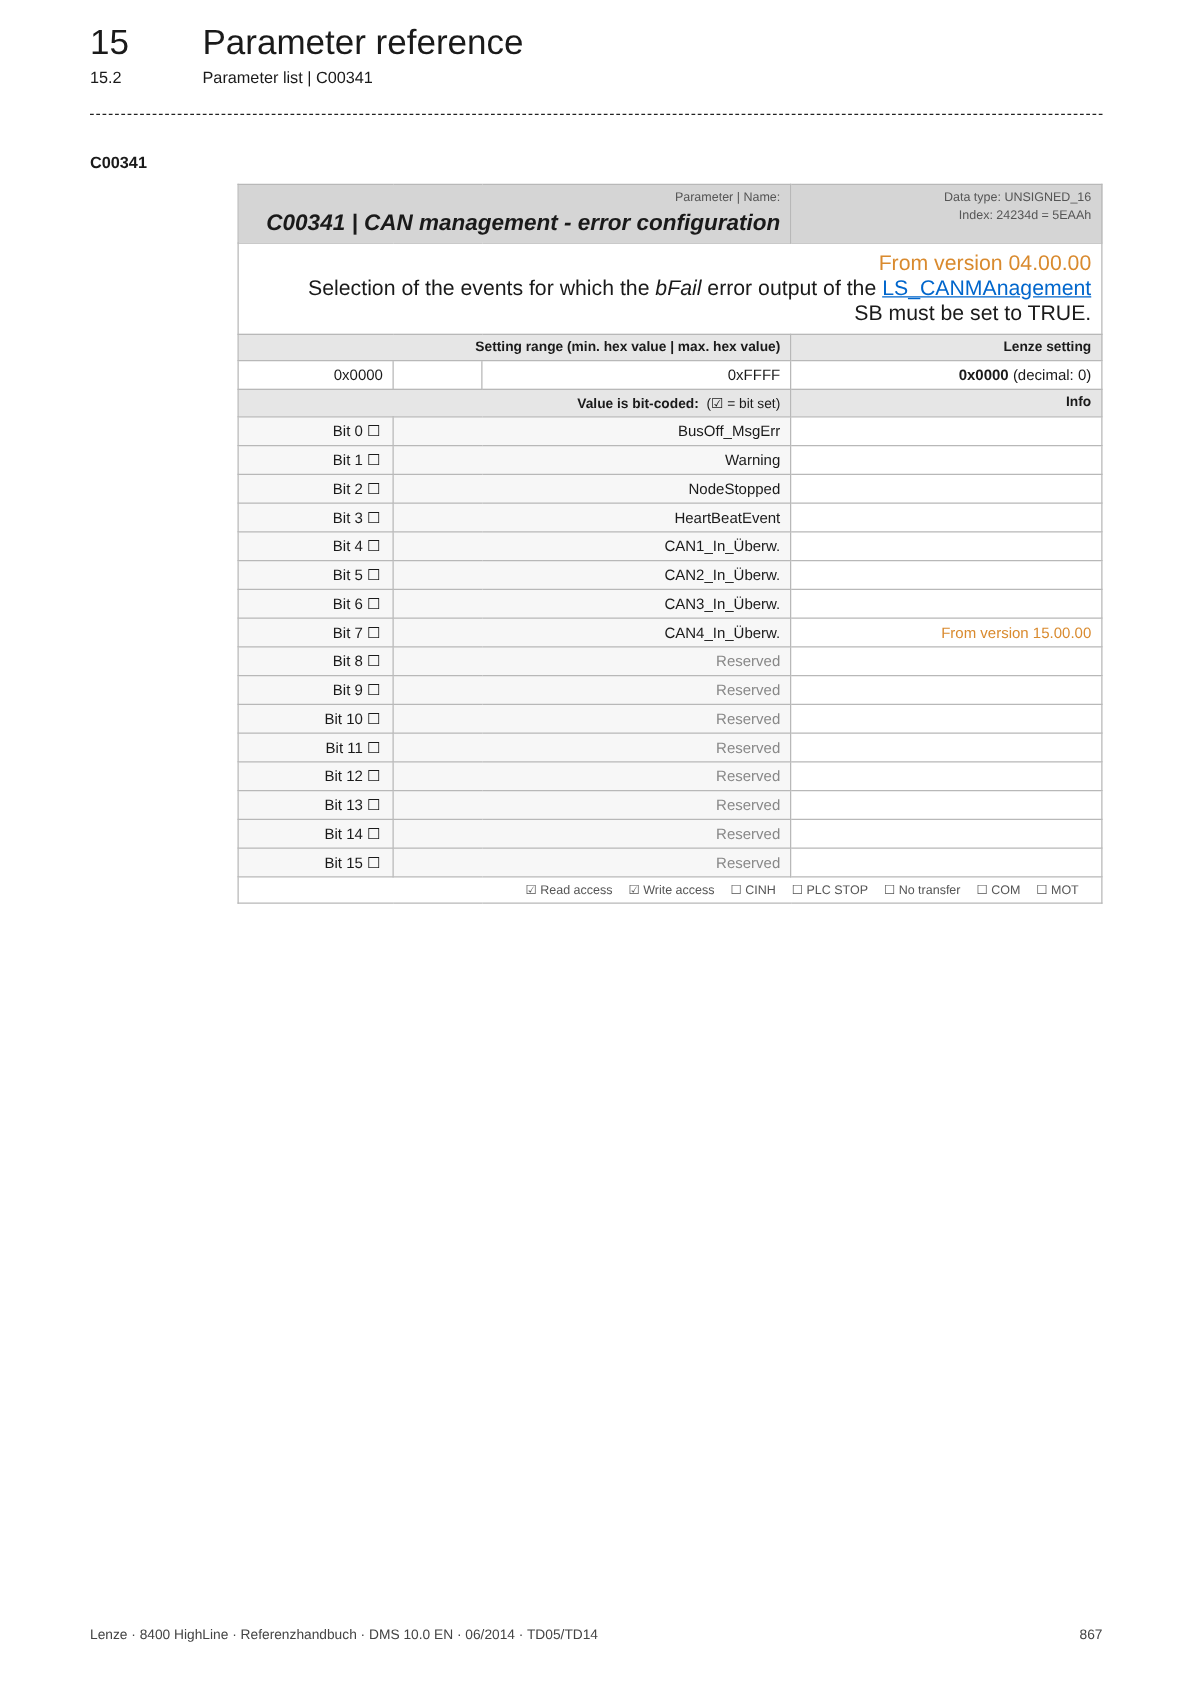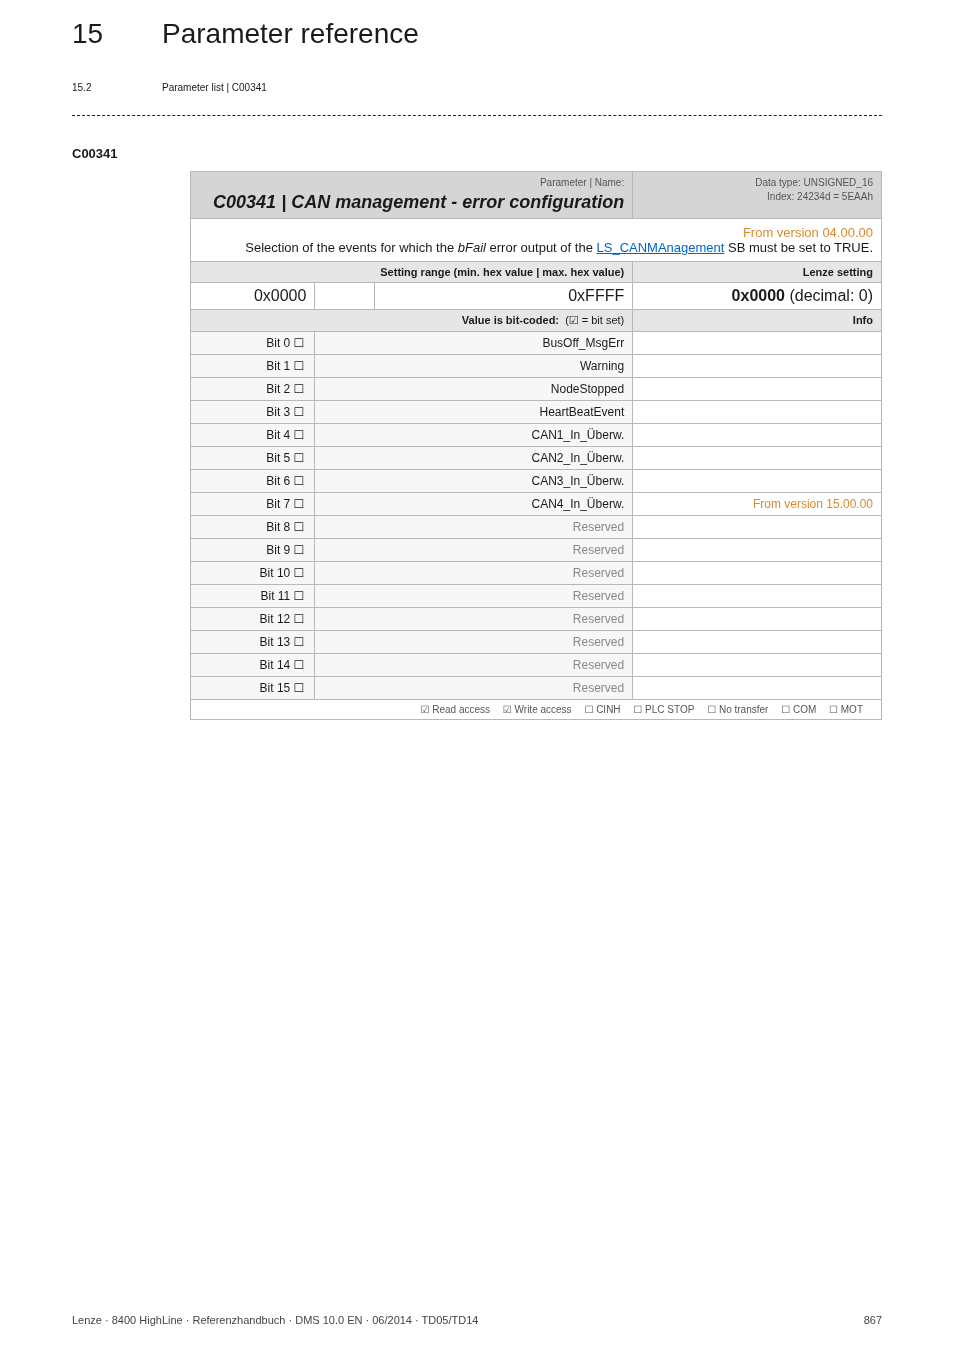--- a/index.html
+++ b/index.html
@@ -39,22 +39,21 @@
   }
   .chaptitle {
     font-size: 28px;
     font-weight: 400;
     text-align: right;
   }
   .subline {
     display: flex;
     align-items: flex-end;
     padding: 4px 0 0 72px;
-    font-size: 10px;
-    margin-top: 28px;
+    font-size: 13px;
   }
   .subnum { width: 90px; }
   .dashrule {
     margin: 22px 72px 0 72px;
     border: none;
     border-top: 1.6px dashed #222;
     height: 0;
   }
   .paramcode {
     margin: 30px 0 0 72px;
@@ -81,35 +80,35 @@
     line-height: 1.35;
     vertical-align: top;
   }
   tr.hdr .hdr-left { width: 64%; }
   tr.hdr .hdr-right { width: 36%; text-align: right; }
   .pn-label { color: #555; }
   .pn-name { font-weight: 600; font-size: 18px; font-style: italic; }
   .pn-type { color: #555; }
   tr.note td {
     background: #fff;
-    font-size: 13px;
+    font-size: 17px;
     padding-top: 6px;
     padding-bottom: 6px;
     padding-left: 32px;
   }
   .orange { color: var(--text-orange); }
   .bluelink { color: var(--text-blue); text-decoration: underline; }
   tr.sub td {
     background: var(--bg-subheader);
     font-weight: 600;
     font-size: 11px;
   }
   tr.valrow td {
     background: #fff;
-    font-size: 16px;
+    font-size: 12px;
   }
   .rcell { text-align: right; }
   .bitcol {
     width: 18%;
     text-align: right !important;
     padding-right: 10px !important;
     background: var(--bg-cell);
   }
   .namecol {
     width: 46%;
@@ -121,21 +120,21 @@
   }
   .grayt { color: var(--text-gray); }
   tr.foot td {
     background: #fff;
     font-size: 10px;
     color: #555;
   }
   tr.foot span { margin-right: 10px; white-space: nowrap; }
   .footer {
     position: absolute;
-    bottom: 24px;
+    bottom: 36px;
     left: 72px;
     right: 72px;
     display: flex;
     justify-content: space-between;
     font-size: 11px;
     color: #444;
   }
 </style>
 </head>
 <body>

